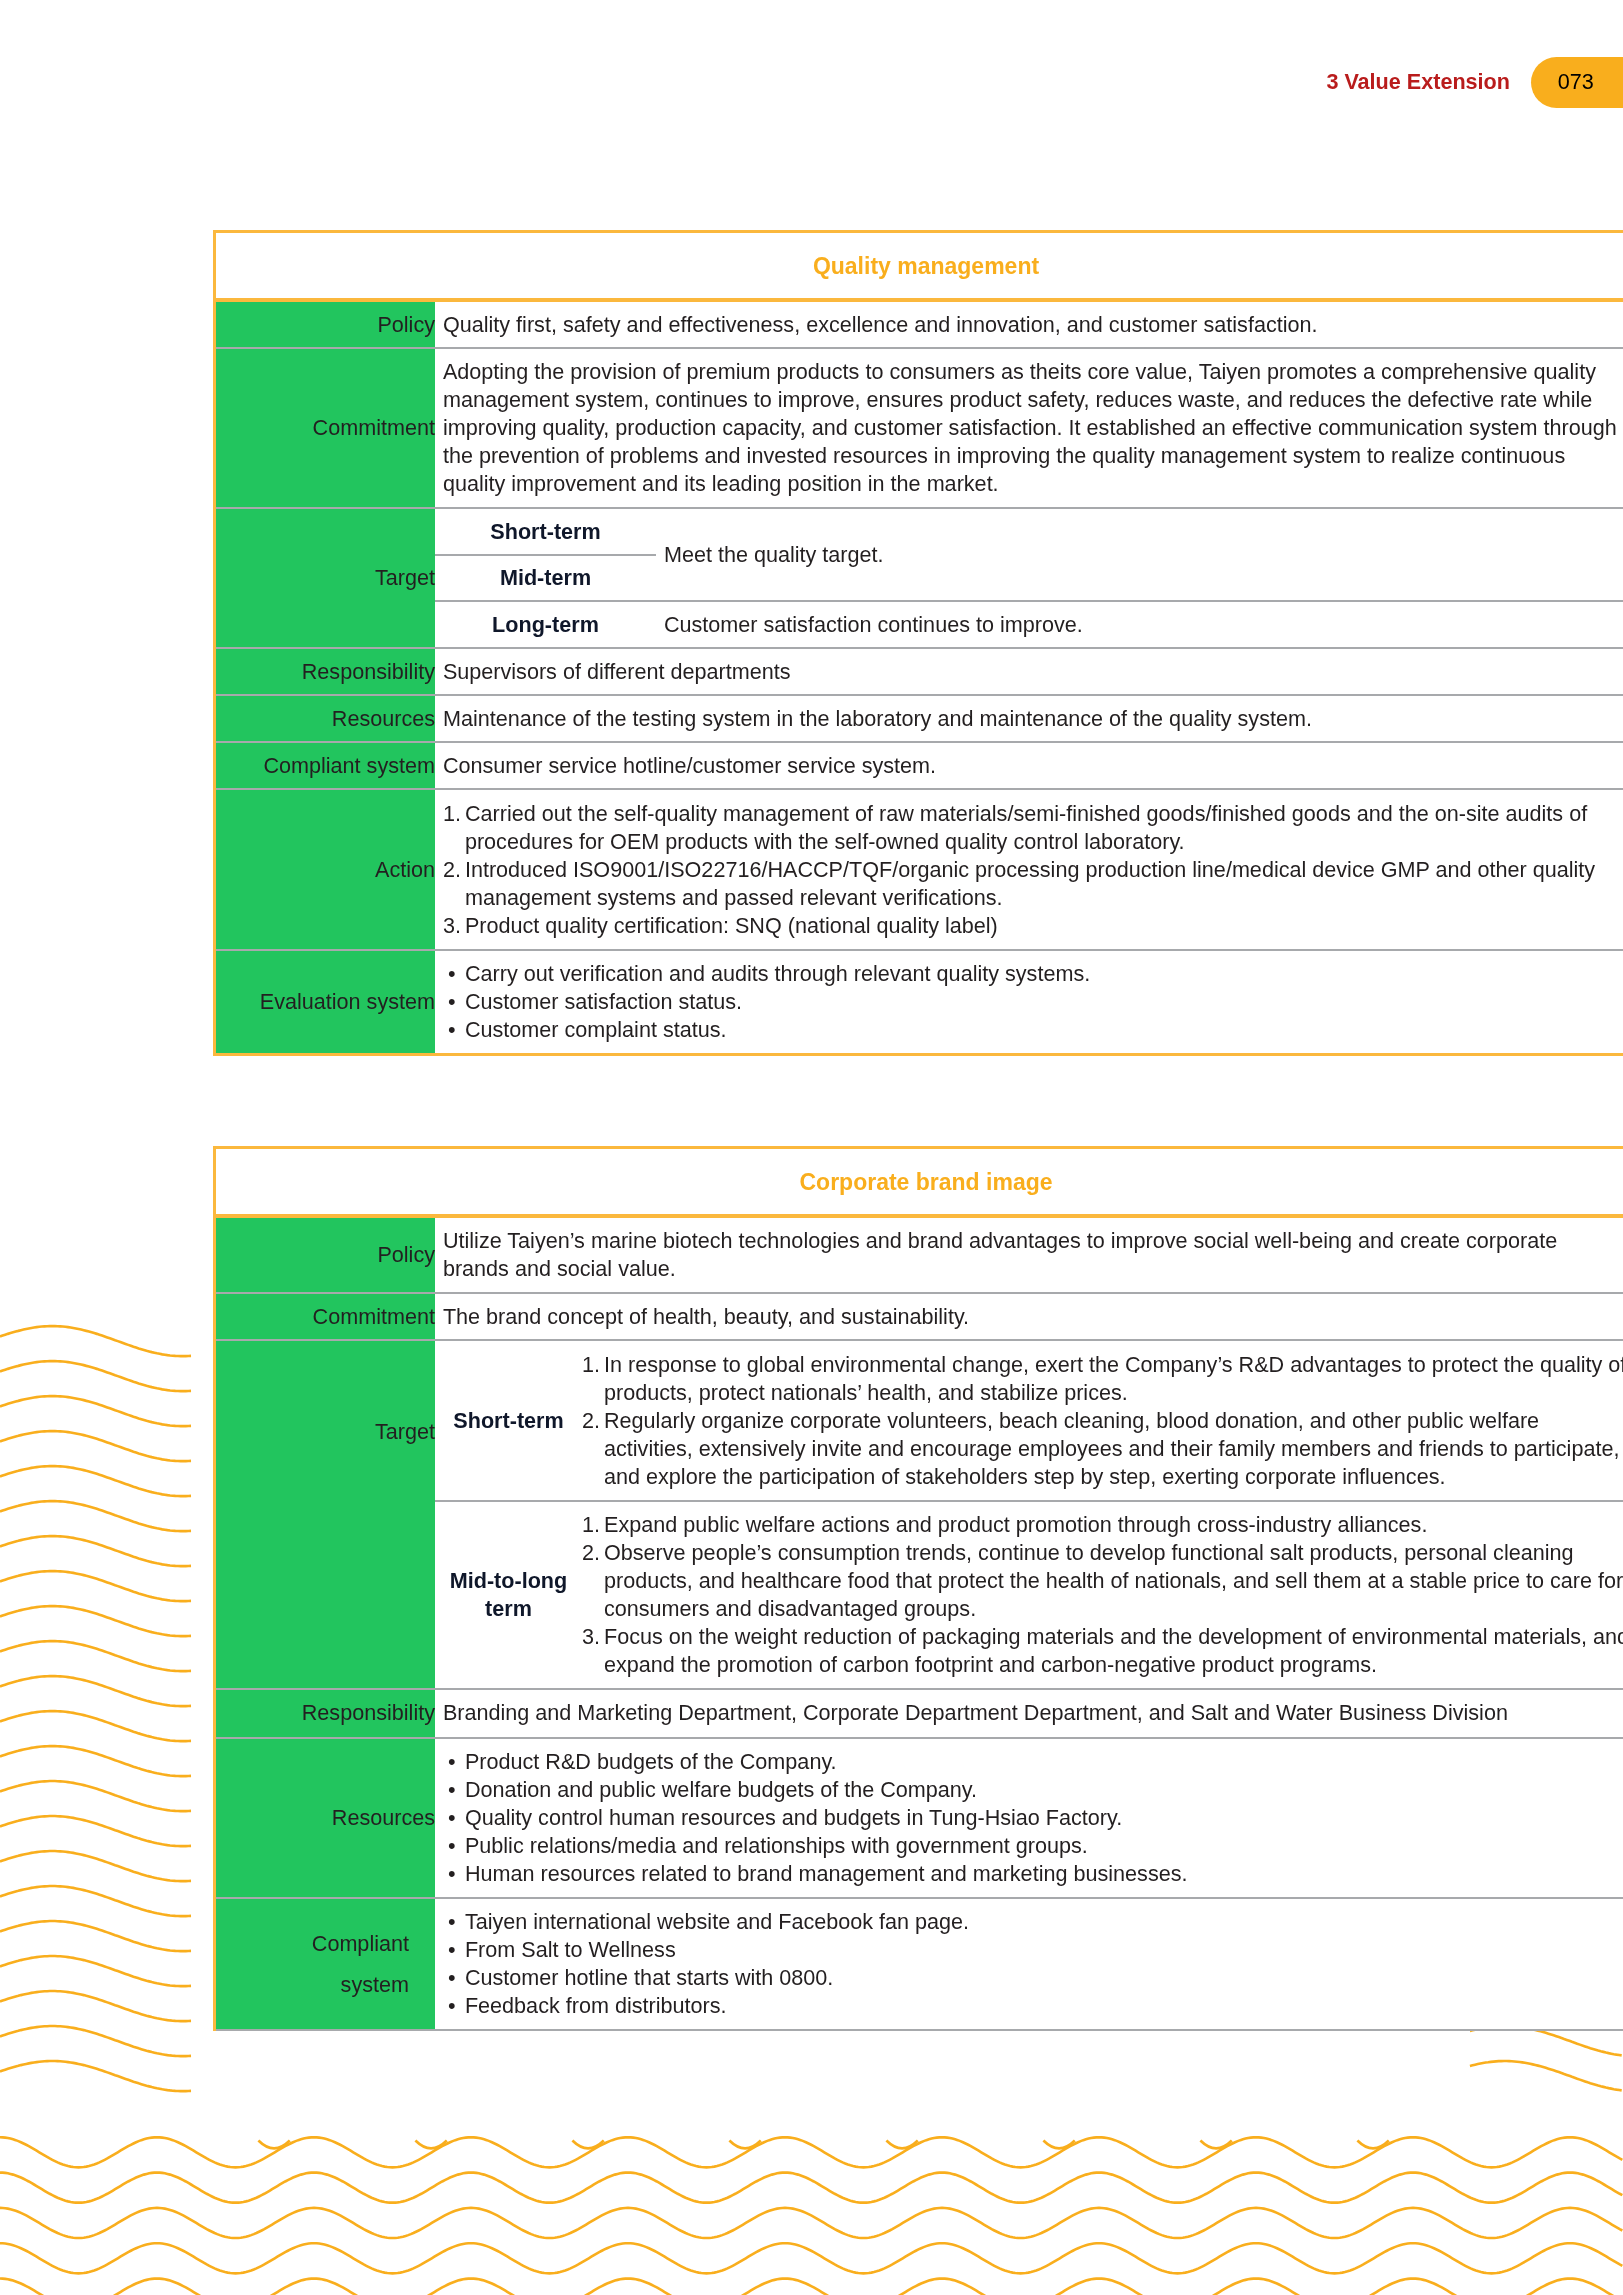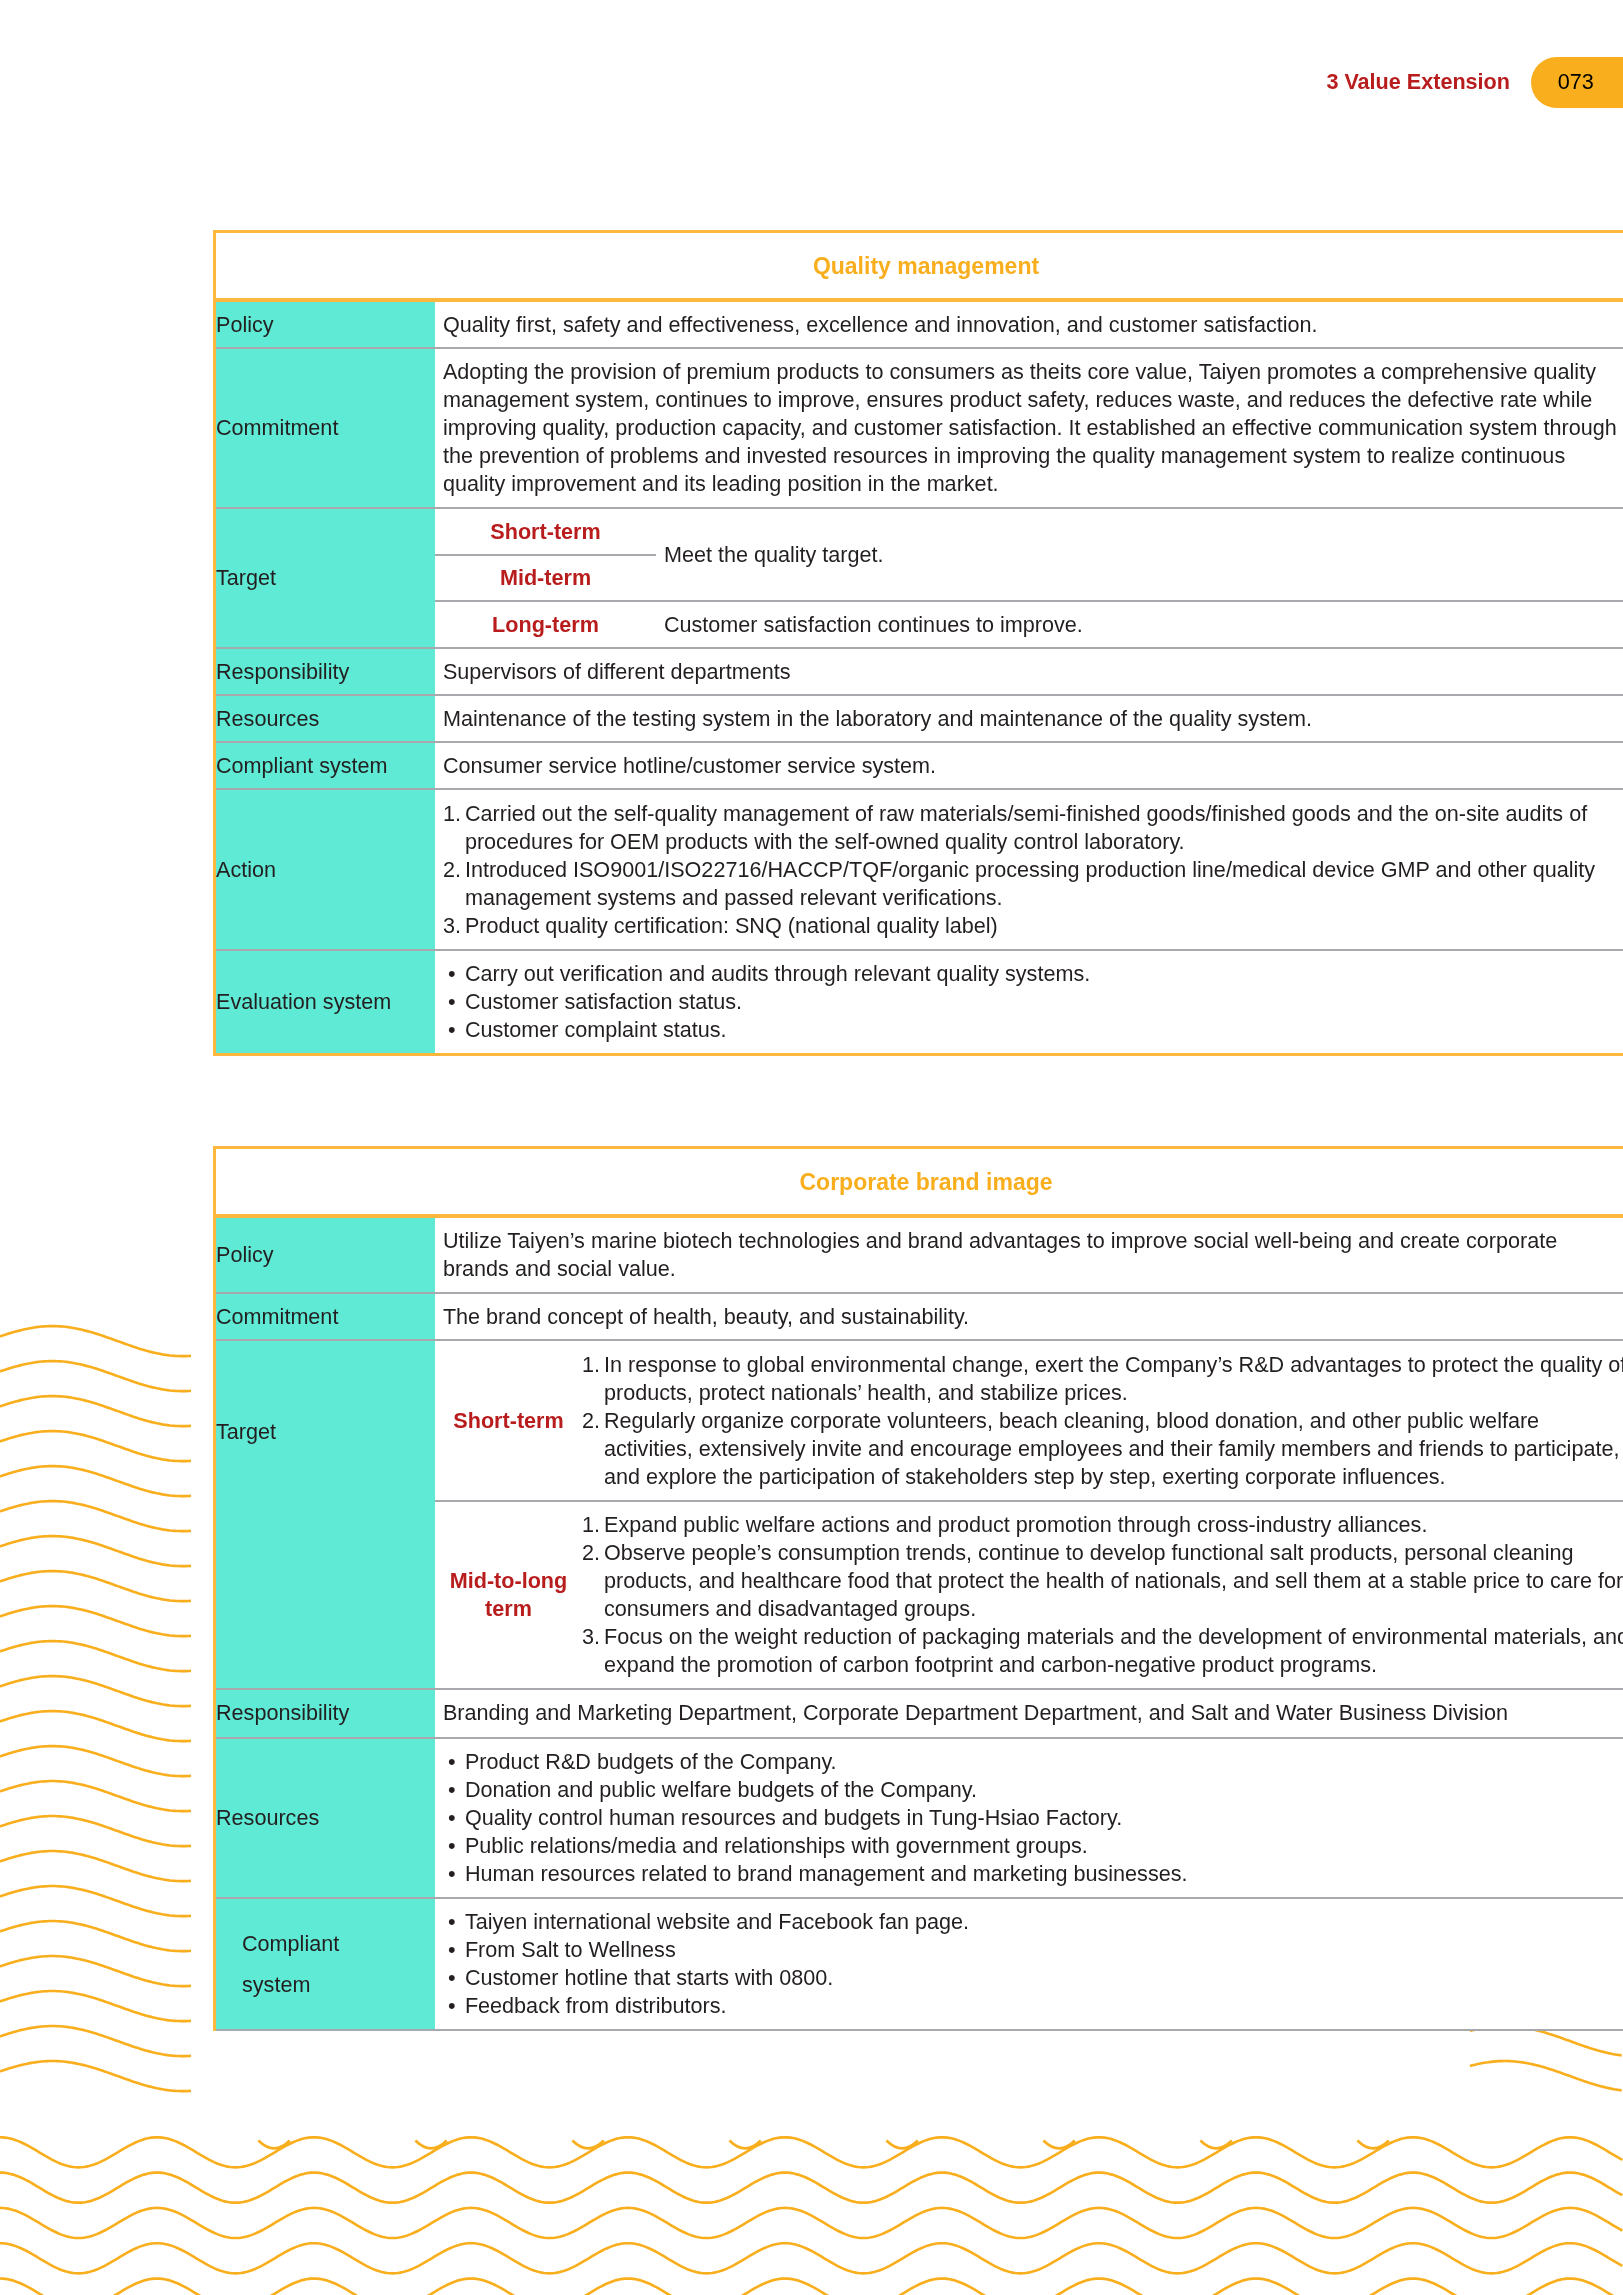--- a/index.html
+++ b/index.html
@@ -10,25 +10,25 @@
   .section-label { font-weight:bold; font-size:21.6px; margin-right:21px; color:#b91c1c; }
   .page-badge { background:#f9ae1d; color:#000000; font-size:21.6px; width:92px; height:51px; border-radius:25.5px 0 0 25.5px;
                 display:flex; align-items:center; justify-content:center; padding-right:2.6px; box-sizing:border-box; }
   table.sheet { position:absolute; left:213px; width:1426px; border-collapse:collapse; background:#fff; z-index:2;
                 font-size:21.6px; line-height:28px; }
   table.sheet td { border-bottom:2.6px solid #a7a9ac; vertical-align:middle; padding:0; }
   .title-cell { text-align:center; color:#f9ae1d; font-weight:bold; font-size:23px; height:65px;
                 border-bottom:4.6px solid #fbb83d !important; }
   .tbl-frame-q { top:230px; border:3.3px solid #fbb83d; }
   .tbl-frame-b { top:1146px; border-left:3.3px solid #fbb83d; border-right:3.3px solid #fbb83d; border-top:3.3px solid #fbb83d; }
-  .lbl { background:#5eead4; text-align:left; }
+  .lbl { background:#22c55e; text-align:right; }
   .q .lbl { width:219px; }
   .b .lbl { width:167px; }
   .val { padding:6.5px 6.5px 6.5px 7.9px !important; }
-  .term { color:#b91c1c; font-weight:bold; text-align:center; }
+  .term { color:#0f172a; font-weight:bold; text-align:center; }
   ol, ul { margin:0; padding:0; }
   ol.num { list-style:none; counter-reset:n; }
   ol.num li { counter-increment:n; padding-left:22px; text-indent:-22px; }
   ol.num li::before { content:counter(n) ". "; display:inline-block; width:22px; text-indent:0; }
   ul.bul { list-style:none; }
   ul.bul li { padding-left:22px; text-indent:-22px; }
   ul.bul li::before { content:"\2022"; display:inline-block; width:22px; text-indent:5.2px; }
 </style>
 </head>
 <body>

